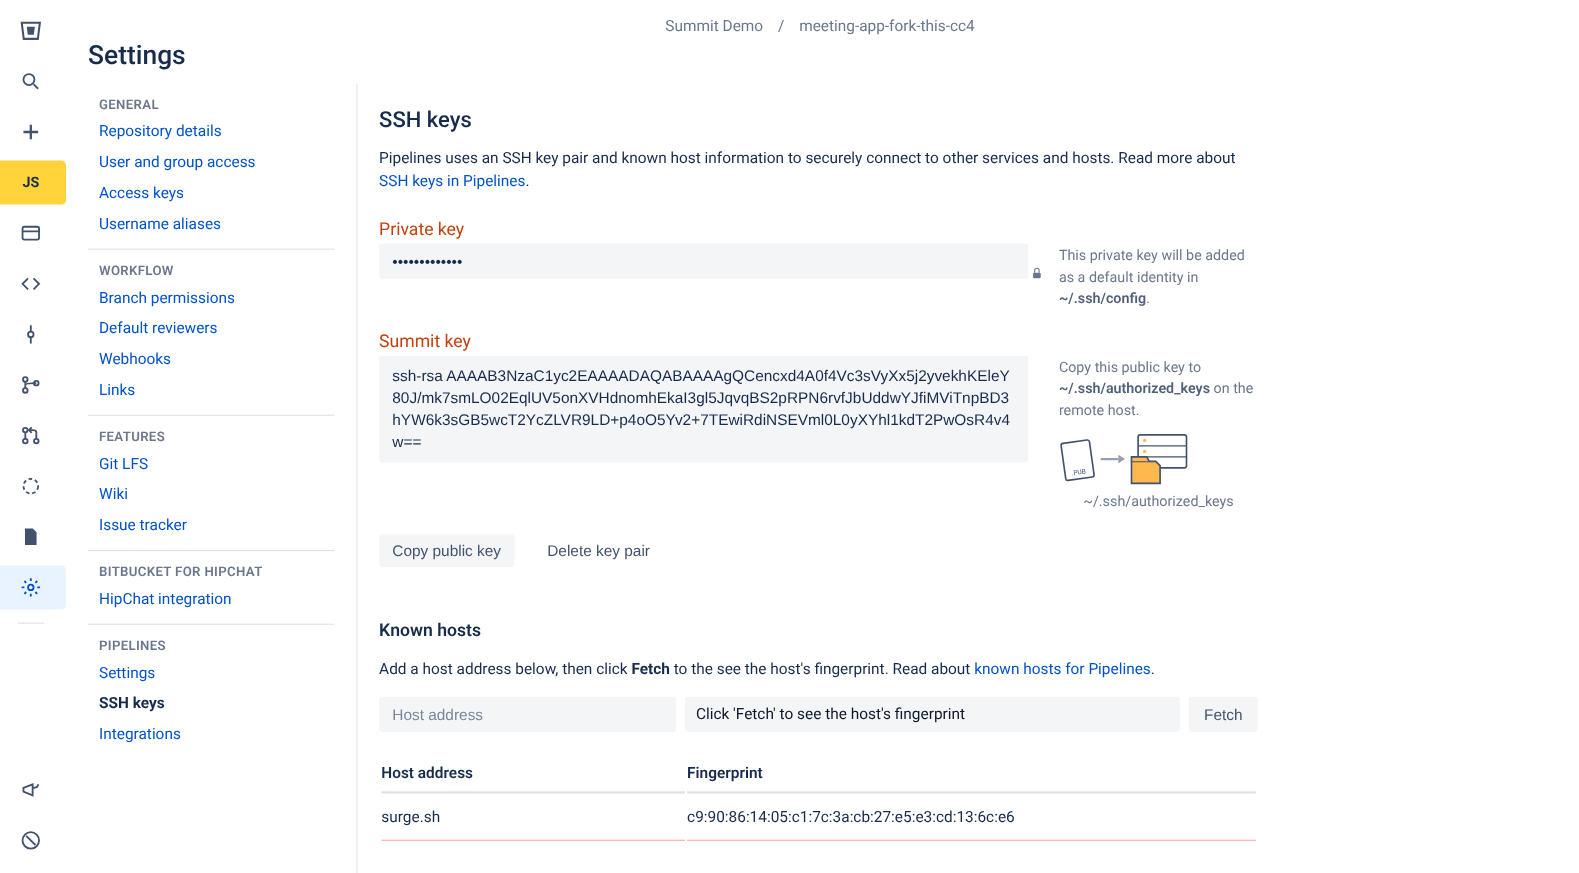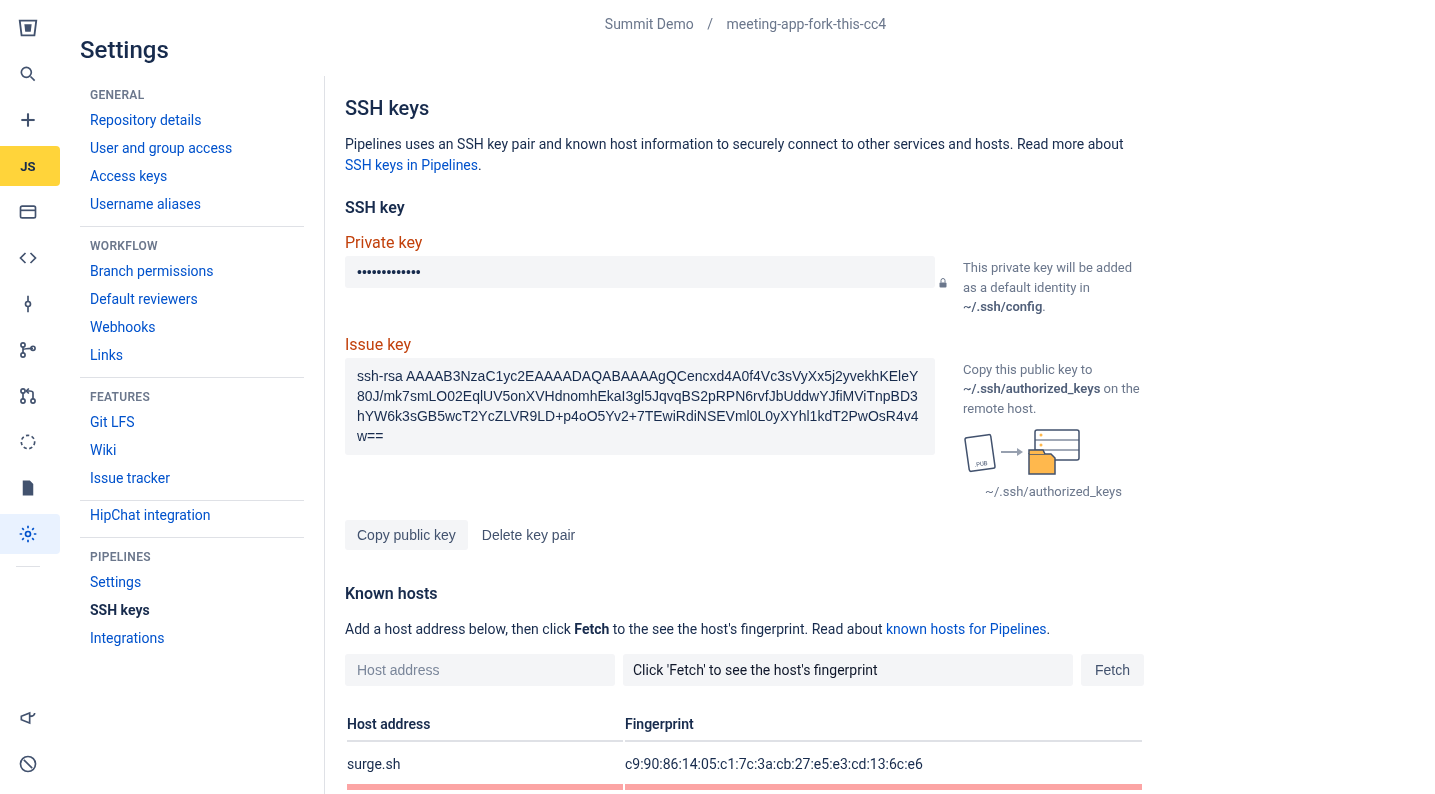--- a/index.html
+++ b/index.html
@@ -41,34 +41,34 @@
 .key-row { display: flex; align-items: flex-start; gap: 28px; margin-bottom: 18px; }
 .key-box-wrap { flex: 0 0 590px; position: relative; }
 .key-box { background: #F4F5F7; border-radius: 3px; padding: 8px 12px; font-size: 14px; font-family: -apple-system, sans-serif; word-break: break-all; min-height: 28px; }
 .key-box.mono { font-family: -apple-system, sans-serif; line-height: 1.45; }
 .lock-icon { position: absolute; right: -14px; bottom: -2px; color: #6B778C; font-size: 12px; }
 .help-text { flex: 1; font-size: 13px; color: #6B778C; line-height: 1.5; padding-top: 2px; }
 .help-text b { color: #505F79; font-weight: 600; }
 .diag { margin-top: 10px; text-align: center; }
 .diag-caption { font-size: 13px; color: #6B778C; margin-top: 6px; text-align: center; }
 
-.btn-row { display: flex; gap: 2px; margin-top: 6px; margin-bottom: 34px; }
+.btn-row { display: flex; gap: 18px; margin-top: 6px; margin-bottom: 48px; }
 .btn { border: none; border-radius: 3px; padding: 7px 12px; font-size: 14px; cursor: pointer; }
 .btn-default { background: #F4F5F7; color: #42526E; }
 .btn-subtle { background: transparent; color: #42526E; }
 
 .host-row { display: flex; gap: 8px; margin-top: 14px; margin-bottom: 20px; }
 .host-input { flex: 0 0 270px; background: #F4F5F7; border: 2px solid #F4F5F7; border-radius: 3px; padding: 6px 10px; font-size: 14px; color: #172B4D; }
 .host-input::placeholder { color: #7A869A; }
 .host-fingerprint { flex: 1; max-width: 452px; background: #F4F5F7; border-radius: 3px; padding: 8px 10px; font-size: 14px; color: #0f172a; }
 .btn-fetch { background: #F4F5F7; color: #42526E; border: none; border-radius: 3px; padding: 7px 14px; font-size: 14px; cursor: pointer; }
 
 .hosts-table { width: 100%; max-width: 800px; }
 .hosts-table th { text-align: left; font-size: 14px; font-weight: 600; color: #172B4D; padding: 8px 0; border-bottom: 2px solid #DFE1E6; }
-.hosts-table td { padding: 12px 0; border-bottom: 6px solid #fca5a5; font-size: 14px; }
+.hosts-table td { padding: 12px 0; border-bottom: 1px solid #fca5a5; font-size: 14px; }
 .hosts-table th:first-child, .hosts-table td:first-child { width: 276px; }
 
 svg { display: block; }
 </style>
 </head>
 <body>
 
 <div class="app">
 
   <div class="rail">
@@ -180,53 +180,53 @@
         <a class="nav-link">Branch permissions</a>
         <a class="nav-link">Default reviewers</a>
         <a class="nav-link">Webhooks</a>
         <a class="nav-link">Links</a>
         <hr class="nav-hr">
         <div class="nav-section-header">FEATURES</div>
         <a class="nav-link">Git LFS</a>
         <a class="nav-link">Wiki</a>
         <a class="nav-link">Issue tracker</a>
         <hr class="nav-hr">
+        <div class="nav-section-header">BITBUCKET FOR HIPCHAT</div>
         <a class="nav-link">HipChat integration</a>
         <hr class="nav-hr">
         <div class="nav-section-header">PIPELINES</div>
         <a class="nav-link">Settings</a>
         <a class="nav-link active">SSH keys</a>
         <a class="nav-link">Integrations</a>
       </div>
 
       <div class="detail">
         <h1>SSH keys</h1>
         <p class="lead">
           <span>Pipelines uses an SSH key pair and known host information to securely connect to other services and hosts. Read more about </span><a class="inline-link">SSH keys in Pipelines</a><span>.</span>
         </p>
 
-        <h2>SSH key</h2>
 
         <div class="field-label">Private key</div>
         <div class="key-row">
           <div class="key-box-wrap">
             <div class="key-box">•••••••••••••</div>
             <span class="lock-icon">
               <svg width="12" height="14" viewBox="0 0 24 24">
                   <rect x="5" y="11" width="14" height="10" rx="2" fill="#6B778C"></rect>
                   <path d="M8 11 L8 7 Q8 3 12 3 Q16 3 16 7 L16 11" stroke="#6B778C" stroke-width="2" fill="none"></path>
                 </svg>
             </span>
           </div>
           <div class="help-text">
             <span>This private key will be added as a default identity in </span><b>~/.ssh/config</b><span>.</span>
           </div>
         </div>
 
-        <div class="field-label">Issue key</div>
+        <div class="field-label">Summit key</div>
         <div class="key-row">
           <div class="key-box-wrap">
             <div class="key-box mono">ssh-rsa AAAAB3NzaC1yc2EAAAADAQABAAAAgQCencxd4A0f4Vc3sVyXx5j2yvekhKEleY80J/mk7smLO02EqlUV5onXVHdnomhEkaI3gl5JqvqBS2pRPN6rvfJbUddwYJfiMViTnpBD3hYW6k3sGB5wcT2YcZLVR9LD+p4oO5Yv2+7TEwiRdiNSEVml0L0yXYhl1kdT2PwOsR4v4w==</div>
           </div>
           <div class="help-text">
             <span>Copy this public key to </span><b>~/.ssh/authorized_keys</b><span> on the remote host.</span>
             <div class="diag">
               <svg width="120" height="48" viewBox="0 0 120 48">
                 <rect x="4" y="8" width="26" height="34" rx="2" fill="#fff" stroke="#42526E" stroke-width="1.5" transform="rotate(-8 17 25)"></rect>
                 <text x="10" y="38" font-size="6" fill="#42526E" transform="rotate(-8 17 25)">.PUB</text>

